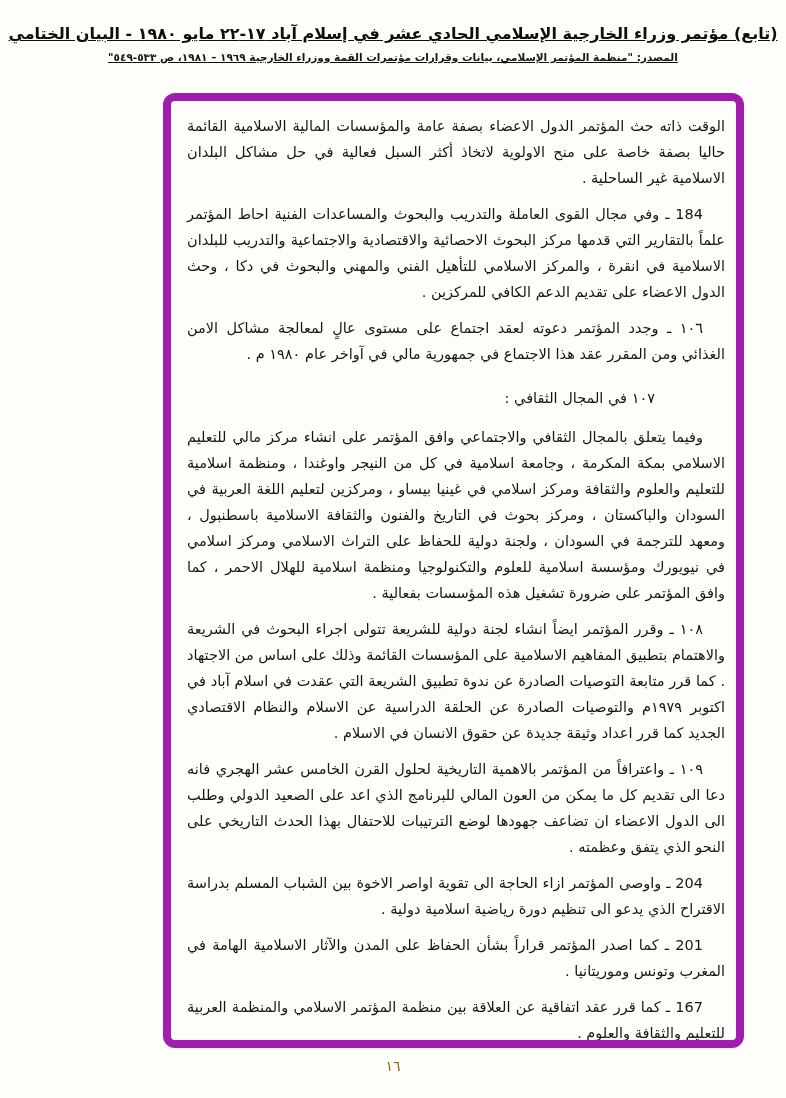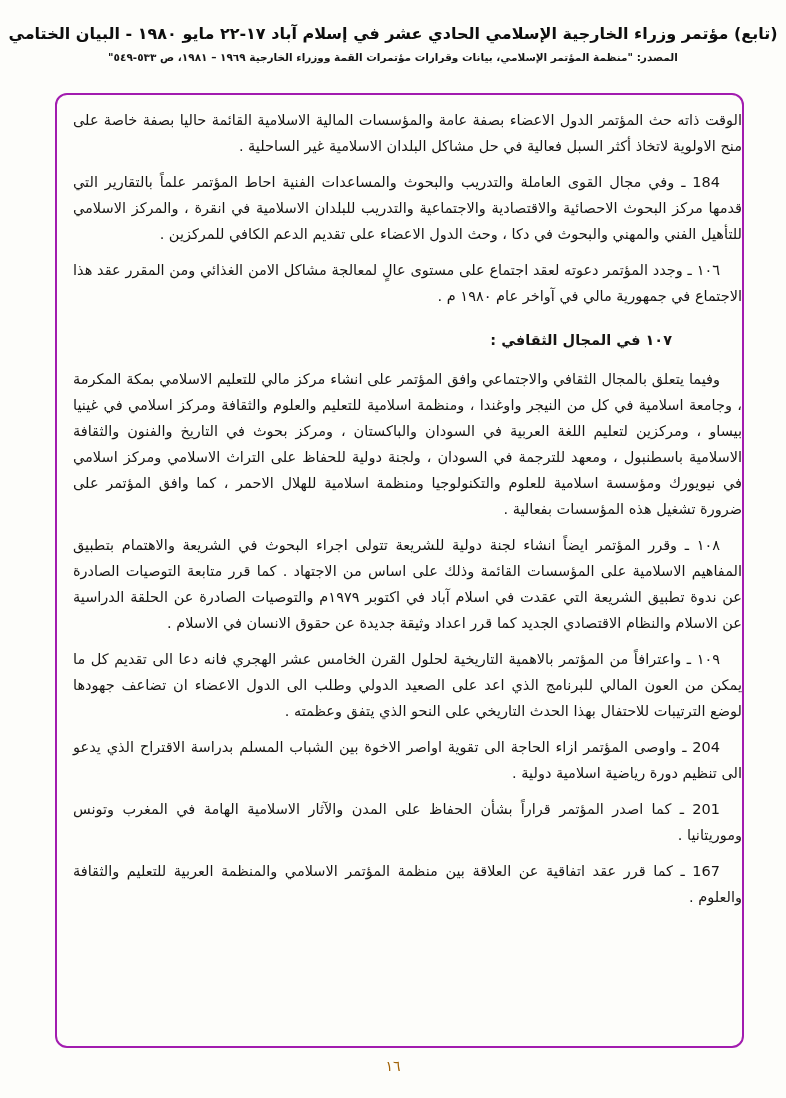--- a/index.html
+++ b/index.html
@@ -12,53 +12,54 @@
     position:relative;
     width:786px; height:1098px;
     background:#fdfdfa;
     direction:rtl;
     overflow:hidden;
   }
   .doc-header {
     position:absolute; top:24px; left:0; right:0;
     text-align:center;
     color:#0e0e0e;
+    text-decoration:underline;
   }
   .doc-title {
     font-size:16px;
     font-weight:bold;
     white-space:nowrap;
     letter-spacing:0;
   }
   .doc-source {
     font-size:10.5px;
     font-weight:bold;
     margin-top:8px;
     color:#161616;
   }
   .highlight-box {
     position:absolute;
     top:93px; right:42px;
-    width:689px; height:955px;
+    width:581px; height:955px;
     box-sizing:border-box;
-    border:2px solid #a21caf;
+    border:8px solid #a21caf;
     border-radius:12px;
-    padding:12px 0 0 16px;
+    padding:12px 11px 0 16px;
     overflow:hidden;
   }
   .para {
     margin:0 0 10px 0;
     font-size:14.5px;
     line-height:26px;
     text-align:justify;
     color:#171513;
   }
   .para.indent { text-indent:22px; }
   .para.heading {
-    font-weight:bold;
+    font-weight:normal;
     text-indent:70px;
     text-align:right;
     margin-top:18px;
     margin-bottom:13px;
   }
   .page-number {
     position:absolute;
     bottom:24px; left:0; right:0;
     text-align:center;
     font-size:14px;

